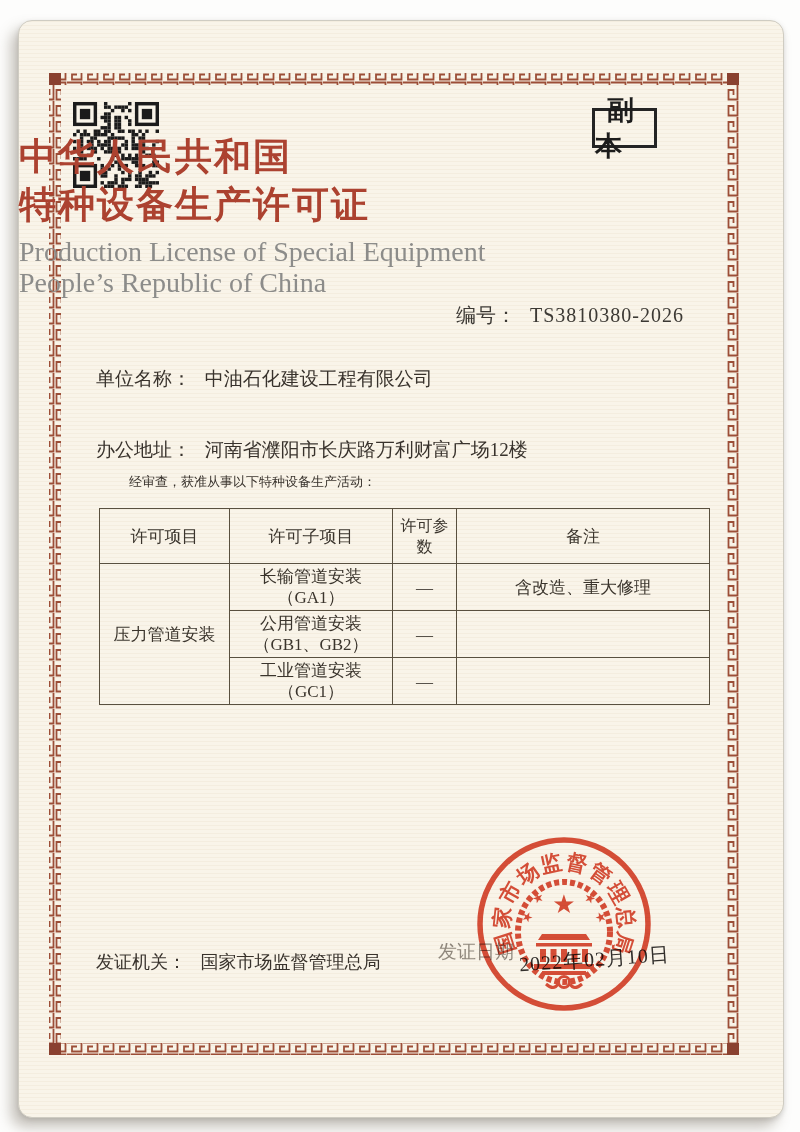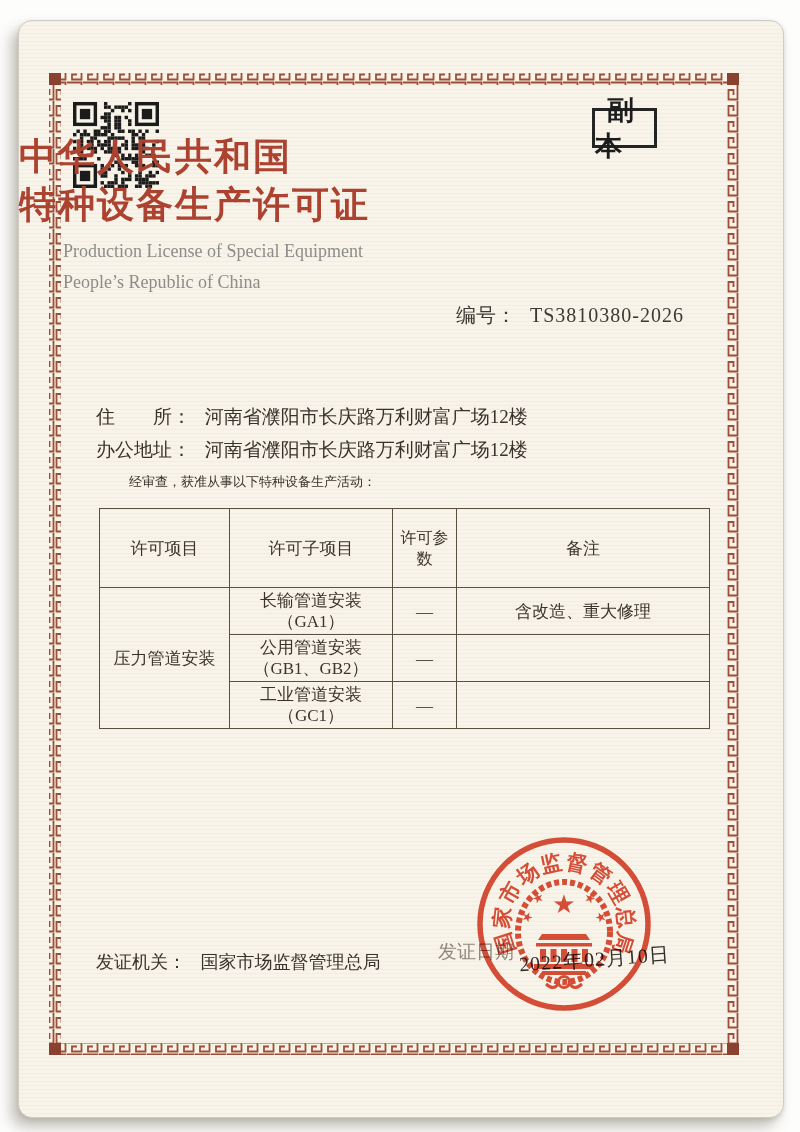--- a/index.html
+++ b/index.html
@@ -10,21 +10,21 @@
          background-image:repeating-linear-gradient(180deg, rgba(222,206,178,.18) 0 1px, rgba(0,0,0,0) 1px 4px);
          border:1px solid #cfccc2;border-radius:14px;
          box-shadow:-7px 9px 14px rgba(105,95,80,.38), 0 2px 5px rgba(0,0,0,.12);}
   .frame-svg{position:absolute;left:0;top:0;pointer-events:none;}
   .qr{position:absolute;left:54px;top:81px;width:86px;height:86px;}
   .copy-box{position:absolute;left:573px;top:87px;width:65px;height:40px;border:3px solid #242424;
             box-sizing:border-box;display:flex;align-items:center;justify-content:center;
             font-size:27px;font-weight:bold;color:#1c1c1c;letter-spacing:12px;text-indent:12px;}
   .title-block{position:absolute;left:0;top:112px;width:100%;text-align:left;}
   .title-cn{font-size:37px;font-weight:bold;color:#ac4230;letter-spacing:2px;line-height:48px;}
-  .title-en{font-size:18px;color:#8c8c8a;line-height:31px;padding-left:44px;}
+  .title-en{font-size:28px;color:#8c8c8a;line-height:31px;}
   .title-en.first{margin-top:7px;}
   .number-line{position:absolute;left:437px;top:281px;font-size:20px;color:#3c3934;}
   .number-line .num{margin-left:14px;letter-spacing:1px;margin-top:14px;}
   .field-row{position:absolute;left:77px;font-size:19px;color:#38322c;white-space:nowrap;}
   .field-row .lbl{display:inline-block;min-width:96px;}
   .field-row .val{margin-left:8px;}
   .statement{position:absolute;left:110px;top:452px;font-size:13px;color:#38322c;text-align:right;}
   table.lic{position:absolute;left:80px;top:487px;width:610px;border-collapse:collapse;table-layout:fixed;
             font-size:17px;color:#3a342c;}
   table.lic td,table.lic th{border:1.5px solid #59503f;text-align:center;font-weight:normal;
@@ -284,43 +284,43 @@
       <div class="title-cn">中华人民共和国</div>
       <div class="title-cn">特种设备生产许可证</div>
       <div class="title-en first">Production License of Special Equipment</div>
       <div class="title-en">People’s Republic of China</div>
     </div>
 
     <div class="number-line">
       <span>编号：</span><span class="num">TS3810380-2026</span>
     </div>
 
-    <div class="field-row" style="top:383px">
-      <span class="lbl">住　　所：</span>
-      <span class="val">河南省濮阳市长庆路万利财富广场12楼</span>
+    <div class="field-row" style="top:345px">
+      <span class="lbl">单位名称：</span>
+      <span class="val">中油石化建设工程有限公司</span>
     </div>
     <div class="field-row" style="top:416px">
       <span class="lbl">办公地址：</span>
       <span class="val">河南省濮阳市长庆路万利财富广场12楼</span>
     </div>
 
     <div class="statement">经审查，获准从事以下特种设备生产活动：</div>
 
     <table class="lic">
       <colgroup>
           <col style="width:130px">
           <col style="width:163px">
           <col style="width:64px">
           <col style="width:253px">
         </colgroup>
       <tbody>
           <tr>
         <th>许可项目</th>
         <th>许可子项目</th>
-        <th style="font-size:16px;padding:18px 0">许可参数</th>
+        <th style="font-size:16px;padding:6px 0">许可参数</th>
         <th>备注</th>
       </tr>
       <tr>
         <td rowspan="3">压力管道安装</td>
         <td>长输管道安装（GA1）</td>
         <td>—</td>
         <td class="remark-first">含改造、重大修理</td>
       </tr>
       <tr>
         <td>公用管道安装（GB1、GB2）</td>

